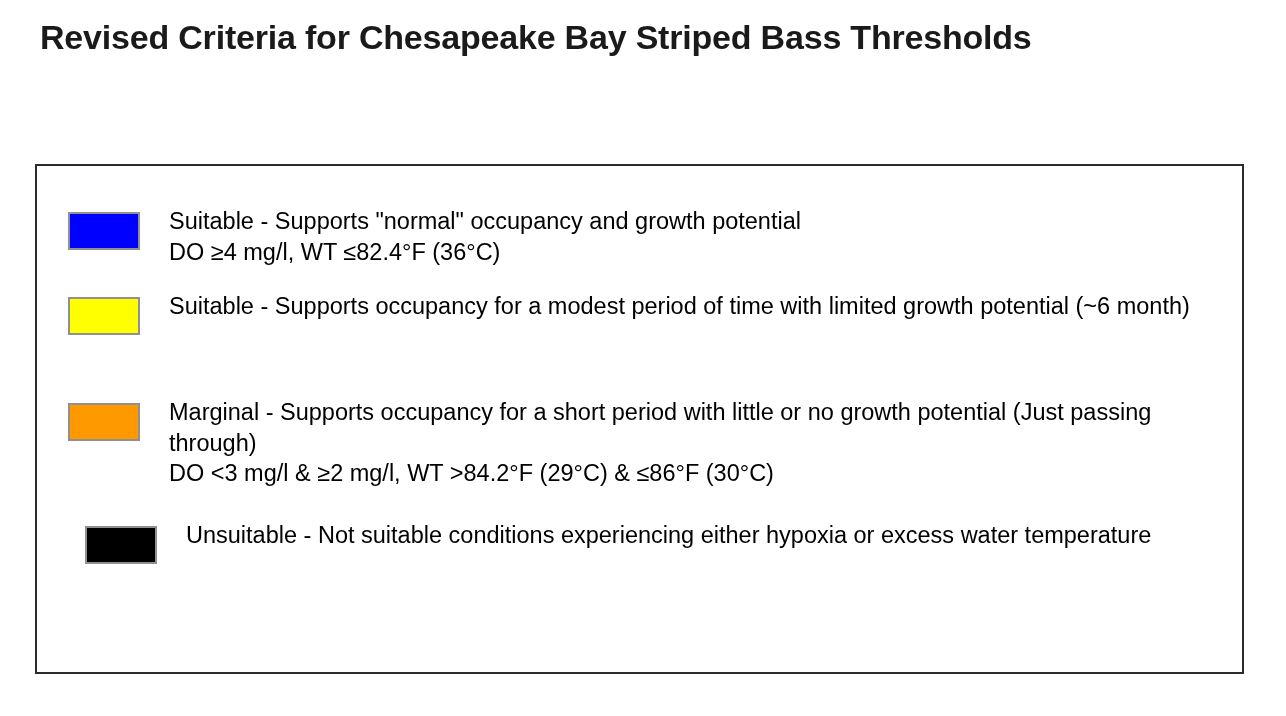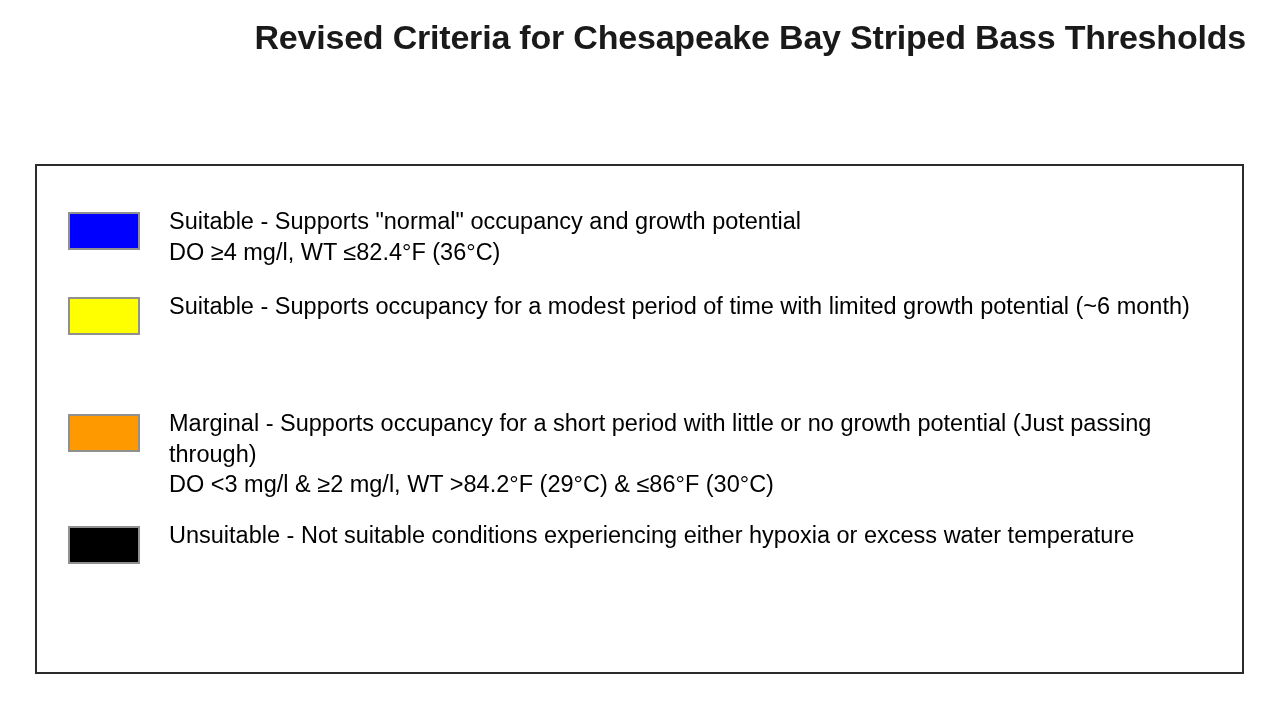--- a/index.html
+++ b/index.html
@@ -13,21 +13,21 @@
     position: relative;
     font-family: "Liberation Sans", "DejaVu Sans", sans-serif;
     overflow: hidden;
   }
 
   #slide-title {
     position: absolute;
     left: 40px;
     top: 16px;
     width: 1206px;
-    text-align: right;
+    text-align: left;
     font-size: 34px;
     font-weight: bold;
     line-height: 1.28;
     color: #1a1a1a;
     letter-spacing: -0.2px;
   }
   #slide-title .title-line {
     display: block;
     white-space: nowrap;
   }
@@ -45,22 +45,22 @@
 
   .legend-entry {
     position: absolute;
     left: 0;
     right: 0;
     display: flex;
     align-items: flex-start;
   }
   .legend-entry[data-idx="0"] { top: 40px; }
   .legend-entry[data-idx="1"] { top: 125px; }
-  .legend-entry[data-idx="2"] { top: 242px; }
-  .legend-entry[data-idx="3"] { top: 354px; }
+  .legend-entry[data-idx="2"] { top: 231px; }
+  .legend-entry[data-idx="3"] { top: 354px; margin-left: 17px; }
 
   .swatch-cell {
     width: 132px;
     flex: 0 0 132px;
     padding-left: 31px;
     box-sizing: border-box;
     padding-top: 6px;
   }
   .swatch {
     width: 72px;

